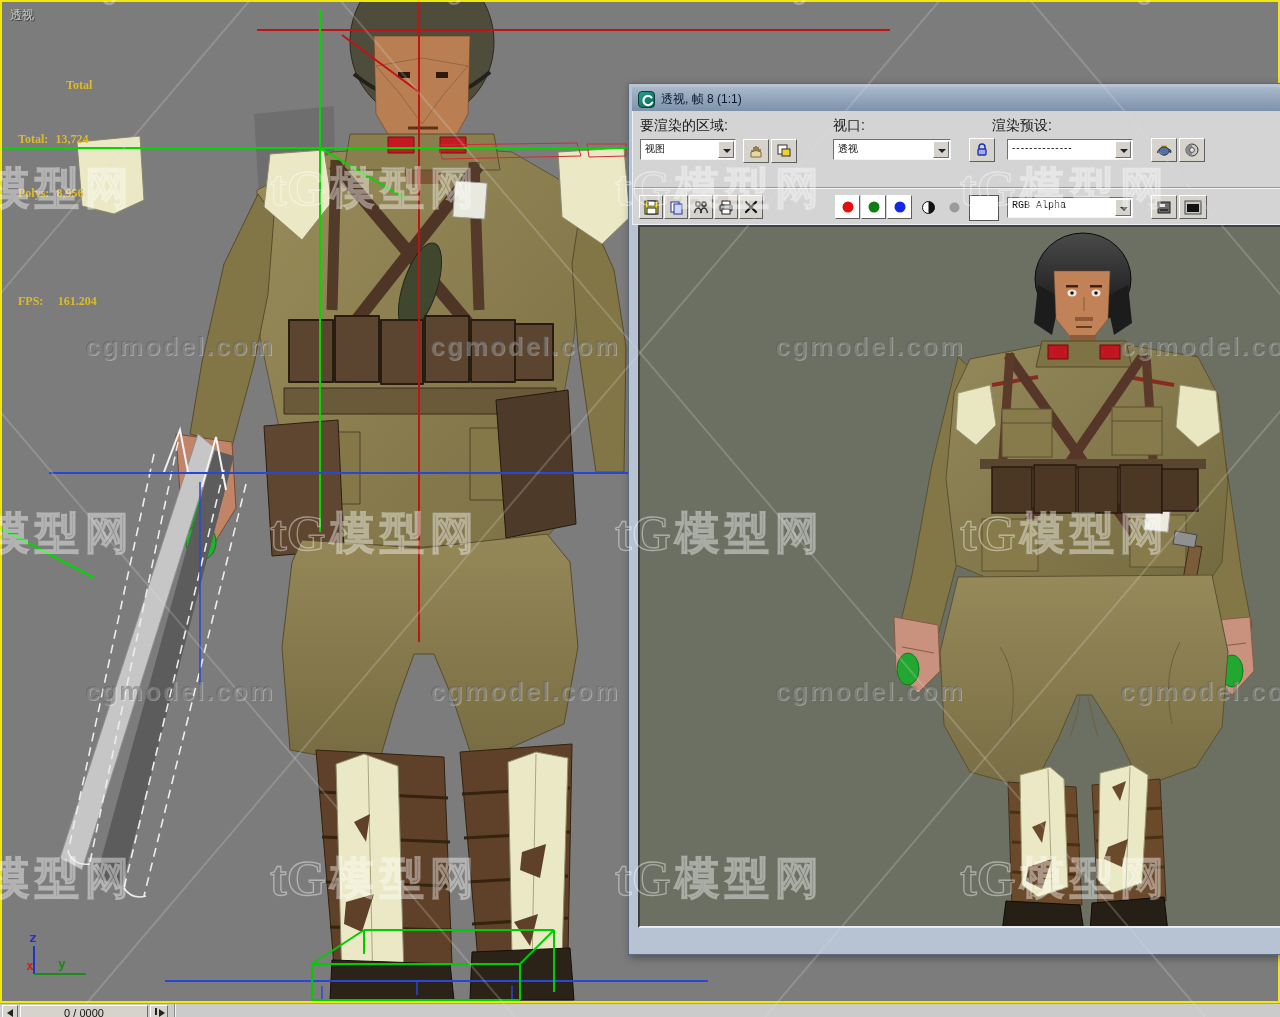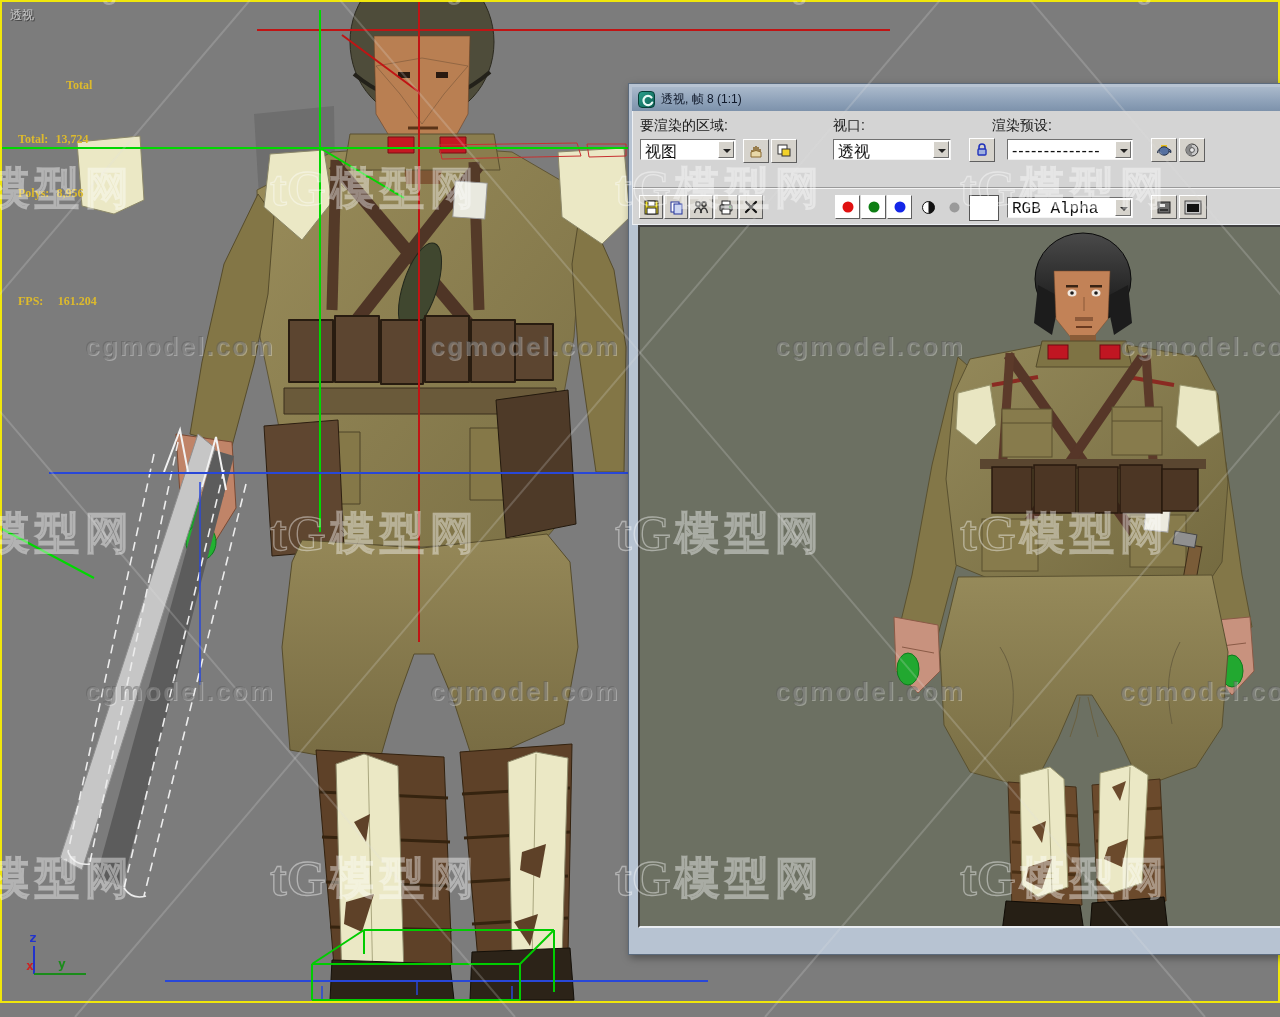--- a/index.html
+++ b/index.html
@@ -47,21 +47,21 @@
   #rfw-appicon { width:17px; height:17px; border-radius:4px;
     background:linear-gradient(135deg,#2aa08c,#0c5e52); border:1px solid #063f37;
     position:relative; flex:0 0 auto; }
   #rfw-appicon svg { position:absolute; left:1px; top:1px; }
   #rfw-toolbar { position:relative; height:114px; background:#d4d4d4;
     border:1px solid #eceff3; border-top:none; }
   .tb-label { position:absolute; top:6px; font-size:14px; color:#1a1a1a; }
   .combo { position:absolute; top:28px; height:21px; background:#fff;
     border-top:1px solid #707070; border-left:1px solid #707070;
     border-bottom:1px solid #f4f4f4; border-right:1px solid #f4f4f4;
-    font-size:16px; color:#111; }
+    font-size:10px; color:#111; }
   .combo .combo-text { position:absolute; left:4px; top:2px; right:18px; overflow:hidden;
     white-space:nowrap; font-family:"Liberation Sans", sans-serif; }
   .combo .combo-btn { position:absolute; right:1px; top:1px; width:16px; bottom:1px;
     background:#d6d3cc; border-top:1px solid #fff; border-left:1px solid #fff;
     border-right:1px solid #6e6e6e; border-bottom:1px solid #6e6e6e; }
   .combo .combo-btn i { position:absolute; left:4px; top:7px; width:0; height:0;
     border:4px solid transparent; border-top-color:#222; }
   .tbtn { position:absolute; width:26px; height:24px; background:#d6d3cc;
     border-top:1px solid #fff; border-left:1px solid #fff;
     border-right:1px solid #5f5f5f; border-bottom:1px solid #5f5f5f;
@@ -254,20 +254,31 @@
 
     <div id="vp-stats">
       <div class="statline indent"><span>Total</span></div>
       <div class="statline"><span>Total:</span> <span>13,724</span></div>
       <div class="statline"><span>Polys:</span> <span>8,956</span></div>
       <div class="gap"></div>
       <div class="statline"><span>FPS:</span>  <span>161.204</span></div>
     </div>
   </div>
 
+  <div id="time-strip">
+    <div id="ts-prev" class="ts-btn">
+        <i class="ts-arrow"></i>
+      </div>
+    <div id="ts-handle" class="ts-btn">0 / 0000</div>
+    <div id="ts-next" class="ts-btn">
+        <i class="ts-bar"></i>
+        <i class="ts-arrow"></i>
+      </div>
+    <div id="ts-sep"></div>
+  </div>
 
   <div id="rfw">
     <div id="rfw-title">
       <span id="rfw-appicon">
         <svg width="15" height="15" viewBox="0 0 15 15">
           <path d="M11.5,4.5 A4.6,4.6 0 1 0 12.2,9.6" fill="none" stroke="#eafaf6" stroke-width="2.2" stroke-linecap="round"></path>
         </svg>
       </span>
       <span>透视, 帧 8 (1:1)</span>
     </div>

